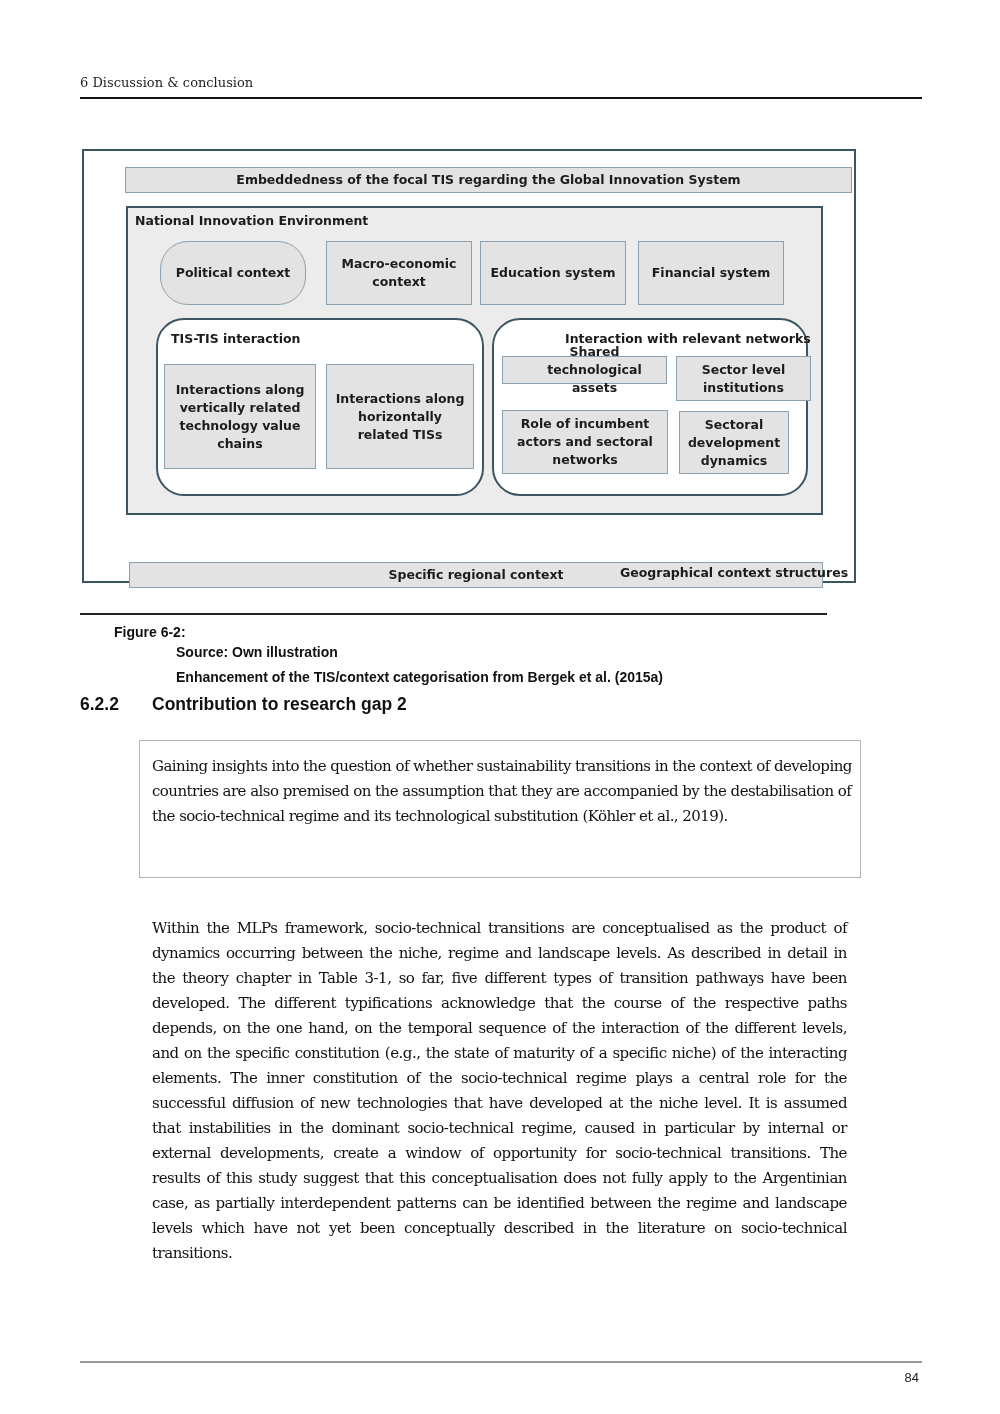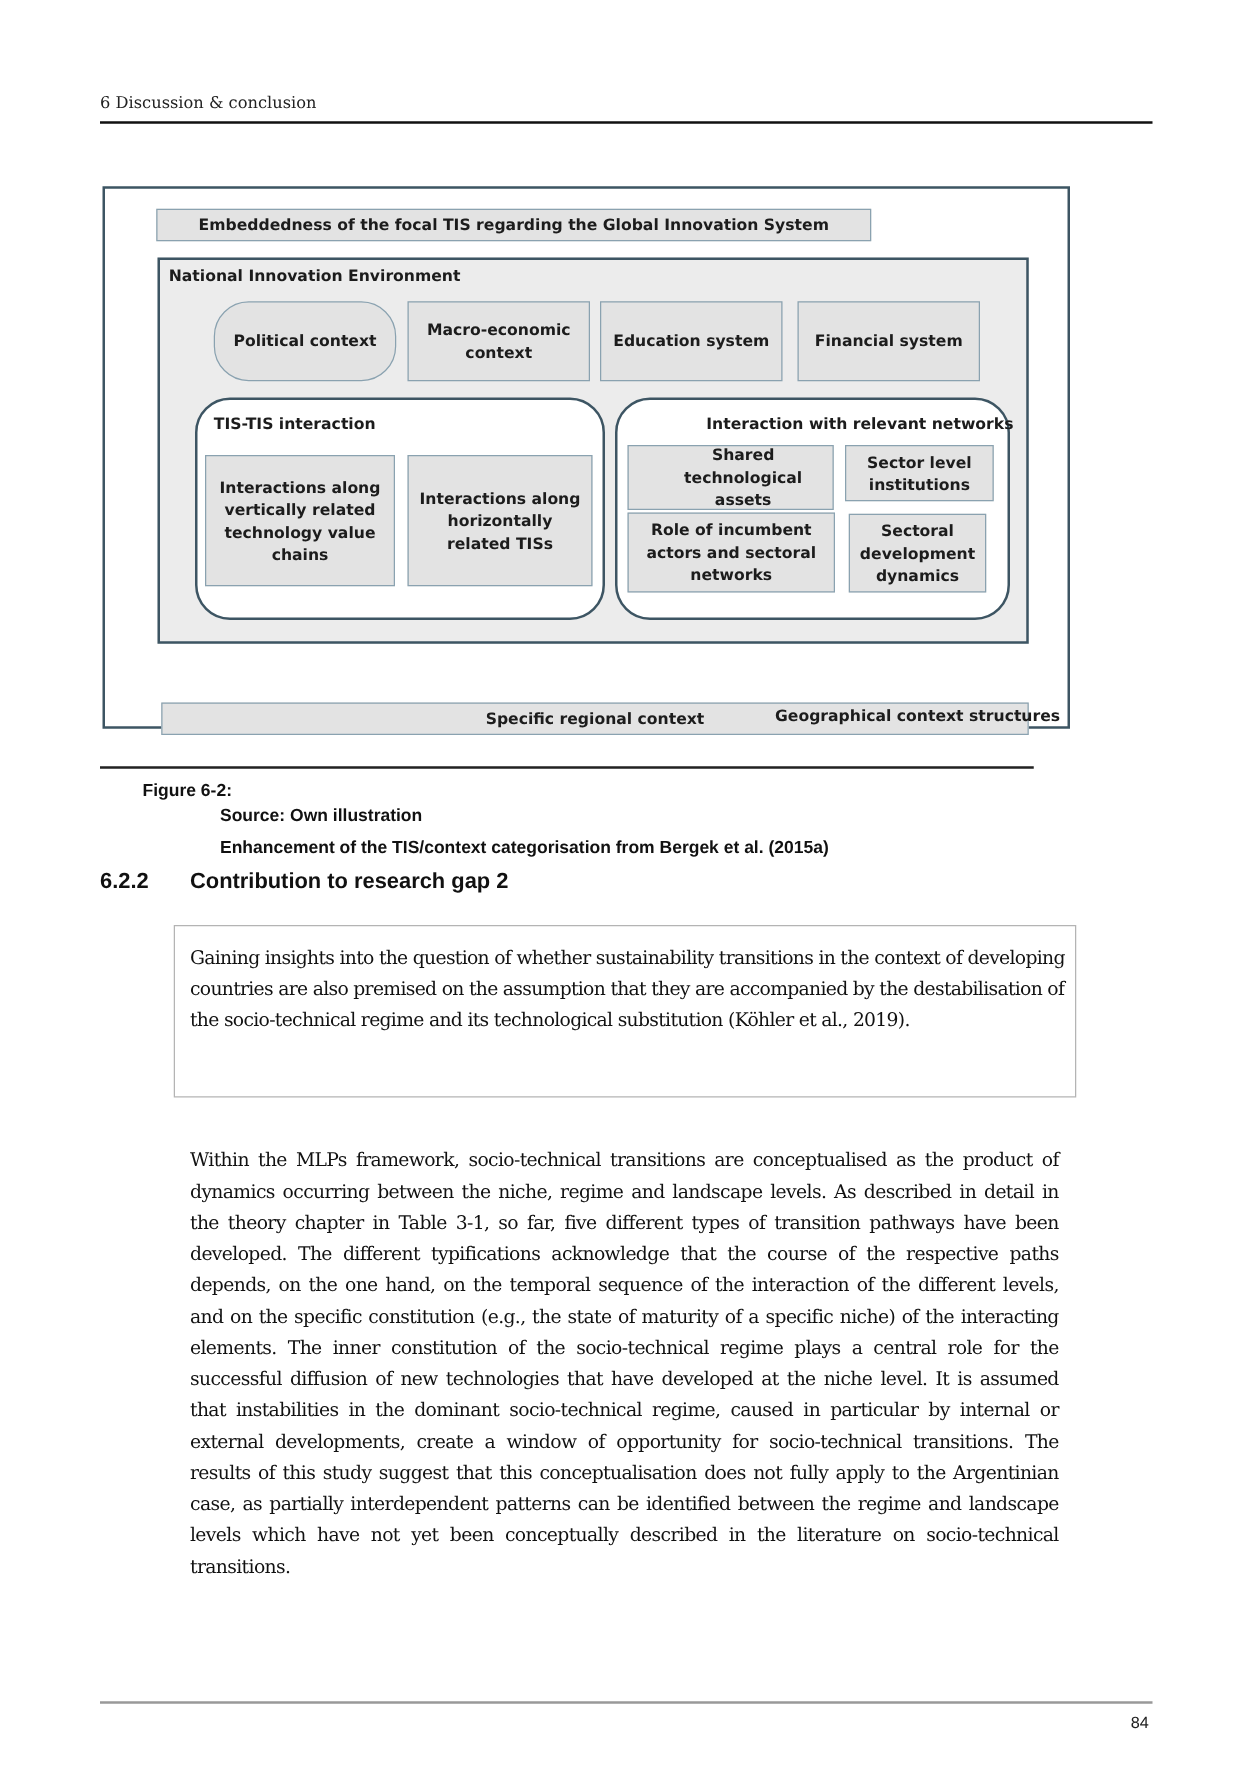--- a/index.html
+++ b/index.html
@@ -7,36 +7,36 @@
   .abs { position:absolute; }
 
   
   .running-head { left:80px; top:75px; font-family:"DejaVu Serif", serif; font-size:13px; color:#222; }
   .head-rule { left:80px; top:97px; width:842px; height:2px; background:#111; }
 
   
   .fig { left:82px; top:149px; width:774px; height:434px; border:2px solid #3d5563; box-sizing:border-box; background:#fff; }
   .diag-text { font-family:"DejaVu Sans", sans-serif; font-weight:bold; color:#1c1c1c; font-size:12.5px; }
   .gbox { background:#e3e3e3; border:1.5px solid #8aa2b0; box-sizing:border-box; display:flex; align-items:center; justify-content:center; text-align:center; line-height:18px; }
-  .global-bar { left:125px; top:167px; width:572px; height:26px; }
+  .global-bar { left:125px; top:167px; width:727px; height:26px; }
   .nie { left:126px; top:206px; width:697px; height:309px; background:#ececec; border:2px solid #3d5563; box-sizing:border-box; }
   .nie-label { left:135px; top:213px; }
-  .ctx1 { left:171px; top:241px; width:146px; height:64px;border-radius:28px; }
+  .ctx1 { left:160px; top:241px; width:146px; height:64px;border-radius:28px; }
   .ctx2 { left:326px; top:241px; width:146px; height:64px; }
   .ctx3 { left:480px; top:241px; width:146px; height:64px; }
   .ctx4 { left:638px; top:241px; width:146px; height:64px; }
   .round { background:#fff; border:2px solid #3d5563; border-radius:28px; box-sizing:border-box; }
   .tis-group { left:156px; top:318px; width:328px; height:178px; }
   .sec-group { left:492px; top:318px; width:316px; height:178px; }
   .tis-label { left:171px; top:331px; }
   .sec-label { left:565px; top:331px; }
   .tis1 { left:164px; top:364px; width:152px; height:105px; }
   .tis2 { left:326px; top:364px; width:148px; height:105px; }
-  .s1 { left:502px; top:356px; width:165px; height:52px;padding-left:20px; }
-  .s2 { left:676px; top:356px; width:119px; height:45px; }
+  .s1 { left:502px; top:356px; width:165px; height:28px;padding-left:20px; }
+  .s2 { left:676px; top:356px; width:135px; height:45px; }
   .s3 { left:502px; top:410px; width:166px; height:64px; }
   .s4 { left:679px; top:411px; width:110px; height:63px; }
   .regional { left:129px; top:526px; width:694px; height:26px;margin-top:36px; }
   .geo-label { left:620px; top:565px; }
 
   
   .cap-rule { left:80px; top:613px; width:747px; height:1.5px; background:#222; }
   .caption { font-family:"Liberation Sans", sans-serif; font-weight:bold; font-size:14px; color:#111; }
   .cap-num { left:82px; top:624px;padding-left:32px; }
   .cap-title { left:176px; top:623px;margin-top:46px; }

